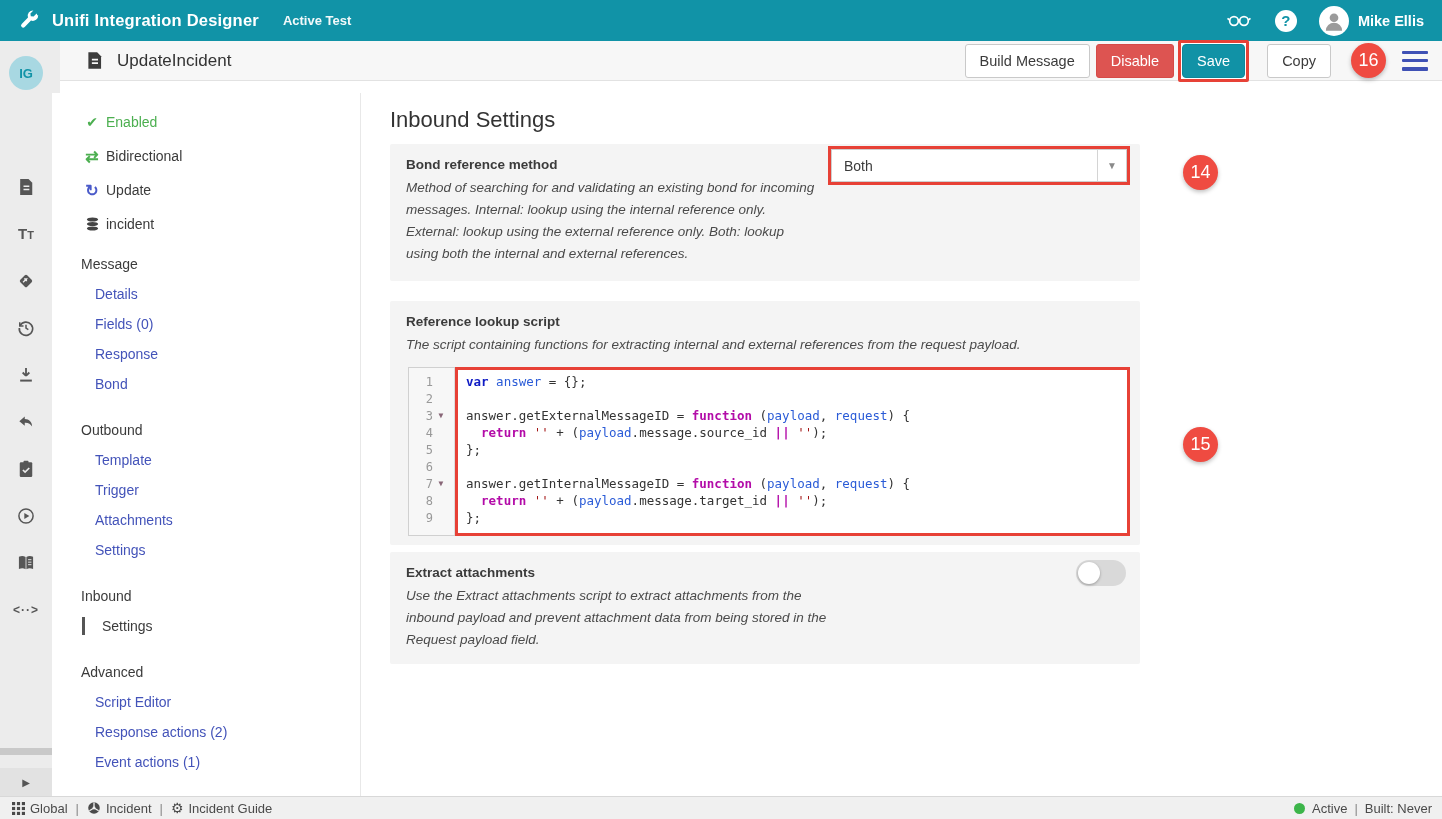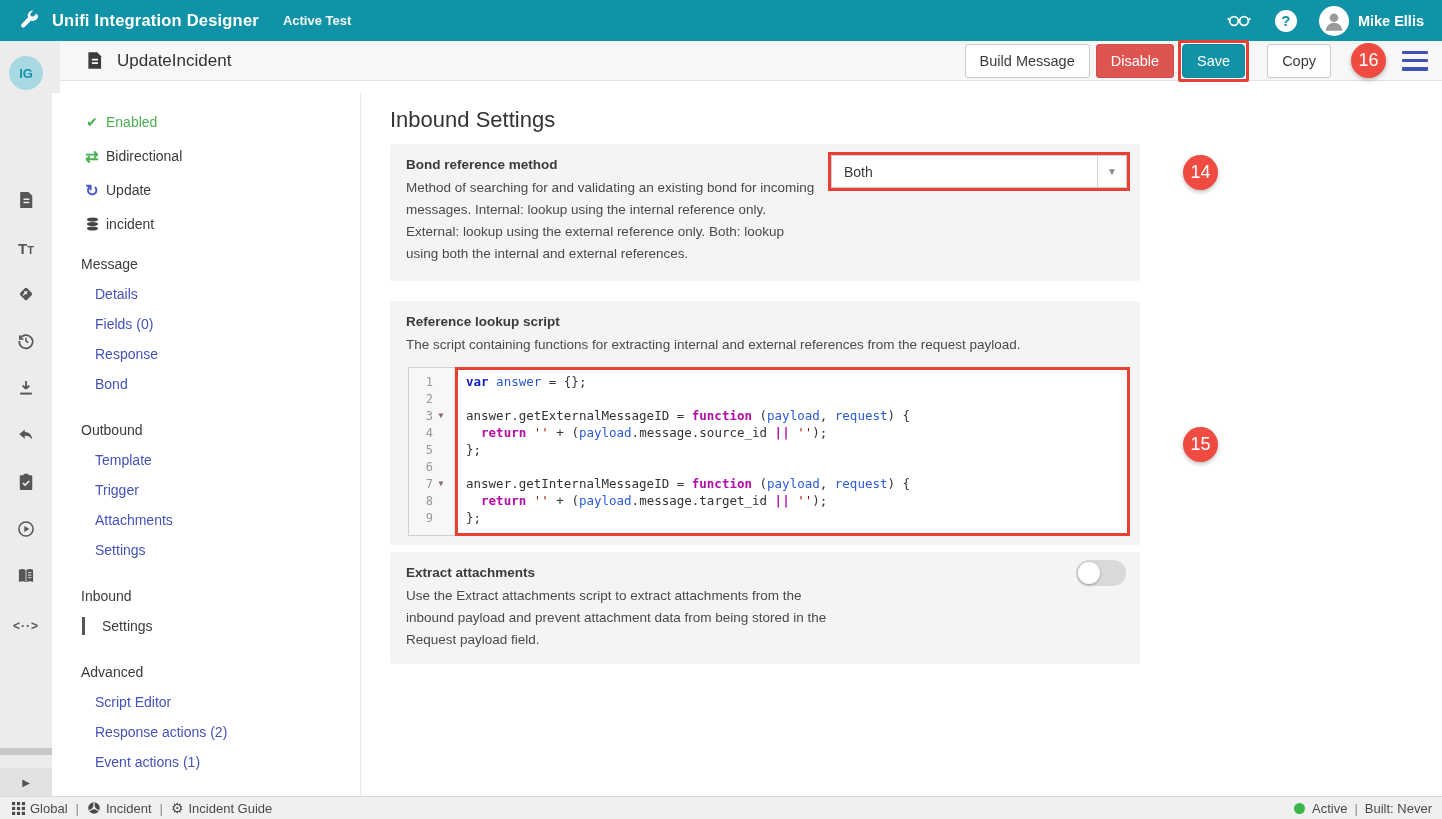--- a/index.html
+++ b/index.html
@@ -36,21 +36,21 @@
   .badge-16 { margin-left:20px; }
   .hamburger { margin-left:16px; width:26px; height:20px; display:flex; flex-direction:column; justify-content:space-between; cursor:pointer; }
   .hamburger span { display:block; height:3.5px; background:#3f51b5; border-radius:1px; }
 
   
   .rail { position:absolute; left:0; top:41px; width:60px; height:755px; background:#ececec; }
   .rail-avatar { position:absolute; left:9px; top:15px; width:34px; height:34px; border-radius:50%;
                  background:#a8d8e2; color:#1193a7; font-weight:bold; font-size:13px;
                  display:flex; align-items:center; justify-content:center; }
   .rail-icons { position:absolute; left:0; top:122px; width:52px; }
-  .rail-item { width:52px; height:47px; display:flex; align-items:flex-end; justify-content:center; color:#565656; cursor:pointer; }
+  .rail-item { width:52px; height:47px; display:flex; align-items:center; justify-content:center; color:#565656; cursor:pointer; }
   .tt-glyph { font-weight:bold; color:#565656; font-size:15px; letter-spacing:0; }
   .tt-glyph .small { font-size:11px; }
   .code-glyph { font-weight:bold; color:#565656; font-size:12px; letter-spacing:1px; }
   .rail-collapse { position:absolute; left:0; top:727px; width:52px; height:28px; background:#e2e2e2;
                    display:flex; align-items:center; justify-content:center; color:#555; font-size:10px; cursor:pointer; }
   .hscroll-thumb { position:absolute; left:0; top:748px; width:54px; height:7px; background:#c9c9c9; }
 
   
   .nav { position:absolute; left:52px; top:93px; width:309px; height:703px; background:#fff;
          border-right:1px solid #e8e8e8; font-size:14px; padding-top:12px; }
@@ -65,24 +65,24 @@
   .nav-link { height:30px; display:flex; align-items:center; padding-left:43px; color:#4353b9; cursor:pointer; }
   .nav-link.selected { color:#3b3b3b; padding-left:40px; border-left:0; position:relative; }
   .nav-link.selected .sel-bar { position:absolute; left:30px; top:6px; width:3px; height:18px; background:#555; }
   .nav-link.selected span.lbl { margin-left:10px; }
 
   
   .content { position:absolute; left:361px; top:93px; width:1081px; height:703px; background:#fff; }
   .page-title { position:absolute; left:29px; top:14px; font-size:22px; color:#333; }
   .card { position:absolute; left:29px; width:750px; background:#f4f4f4; border-radius:2px; }
   .card-label { font-weight:bold; font-size:13.5px; color:#3b3b3b; }
-  .card-desc { font-size:13.5px; color:#4a4a4a; line-height:22px; margin-top:5px; }
+  .card-desc { font-size:13.5px; color:#4a4a4a; line-height:22px; margin-top:5px;font-style:italic; }
   .card-bond { top:51px; height:137px; padding:13px 16px; }
   .card-bond .card-desc { width:412px; }
-  .select-callout { position:absolute; left:438px; top:8px; width:302px; border:3px solid #e74136; background:#fff; }
+  .select-callout { position:absolute; left:438px; top:2px; width:302px; border:3px solid #e74136; background:#fff; }
   .select-box { height:33px; background:#fff; border:1px solid #cfcfcf; display:flex; align-items:stretch; cursor:pointer; }
   .select-value { flex:1; display:flex; align-items:center; padding-left:12px; font-size:14px; color:#3b3b3b; }
   .select-caret { width:29px; border-left:1px solid #d4d4d4; display:flex; align-items:center; justify-content:center; color:#8a8a8a; font-size:10px; }
 
   .card-script { top:208px; height:244px; padding:13px 16px; }
   .editor { position:absolute; left:18px; top:66px; width:722px; display:flex; border:1px solid #d0d0d0; background:#fff; }
   .editor-gutter { width:46px; background:#f7f7f7; border-right:1px solid #ddd; padding:5px 0 6px;
                    font-family:"DejaVu Sans Mono", monospace; font-size:12px; color:#999; }
   .gut-line { height:17px; display:flex; align-items:center; }
   .gut-line .num { width:24px; text-align:right; display:inline-block; }

